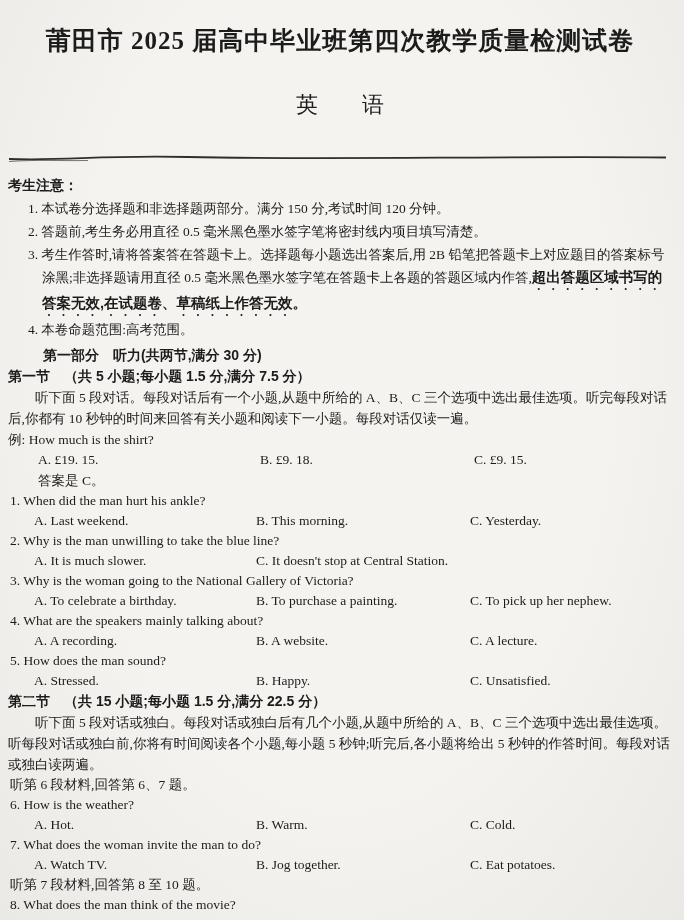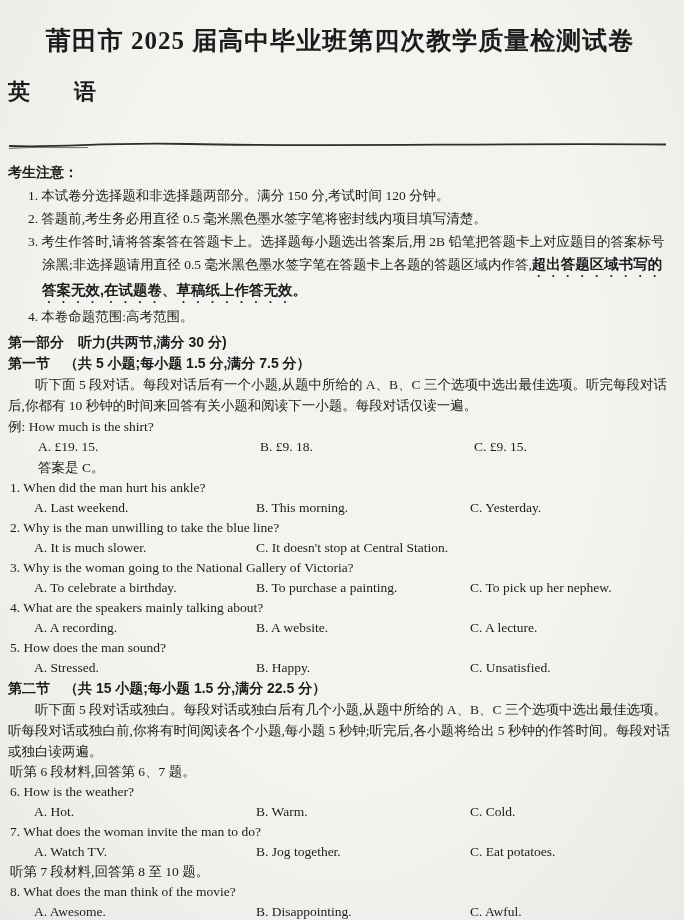--- a/index.html
+++ b/index.html
@@ -11,37 +11,37 @@
   }
   .page {
     box-sizing: border-box; width: 684px; height: 920px;
     padding: 8px 12px 0 8px; position: relative;
     background: radial-gradient(ellipse at 50% 40%, #f4f3f0 55%, #ebe9e5 100%);
   }
   .doc-title {
     text-align: center; font-size: 25px; font-weight: 700;
     letter-spacing: 1px; margin-top: 16px; white-space: nowrap;
   }
-  .doc-subject { text-align: left; font-size: 22px; font-weight: 700; margin-top: 20px; }
+  .doc-subject { text-align: center; font-size: 22px; font-weight: 400; margin-top: 33px; }
   .divider { margin-top: 30px; height: 8px; }
   .notice { margin-top: 4px; line-height: 23px; }
   .notice-heading { font-weight: 700; font-size: 14px; font-family: "Liberation Sans", "DejaVu Sans", sans-serif; margin-top: 16px; }
   .notice-item { padding-left: 34px; text-indent: -14px; }
   .num { margin-right: 3px; }
   .em-dots {
     font-weight: 700; font-size: 14.5px;
     font-family: "Liberation Sans", "DejaVu Sans", sans-serif;
     -webkit-text-emphasis: filled dot; -webkit-text-emphasis-position: under right;
     text-emphasis: filled dot; text-emphasis-position: under right;
   }
   .part-heading, .sec-heading {
     font-weight: 700; font-size: 14px; line-height: 21px;
     font-family: "Liberation Sans", "DejaVu Sans", sans-serif;
   }
-  .part-heading { margin-top: 4px; }
+  .part-heading { margin-top: 4px; margin-left: 35px; }
   .instructions { line-height: 21px; text-indent: 2em; }
   .example-prompt, .example-answer, .example-opts { line-height: 21px; }
   .example-answer { padding-left: 30px; }
   .q-text, .material { line-height: 20px; padding-left: 2px; }
   .opts { display: flex; line-height: 20px; padding-left: 26px; align-items: flex-end; }
   .ex-opts-pad { padding-left: 30px; }
   .opt-a { width: 222px; } .opt-b { width: 214px; } .opt-c { flex: 1; }
   .footer { text-align: center; font-weight: 700; margin-top: 3px; font-size: 13px; white-space: nowrap; }
 </style>
 </head>

